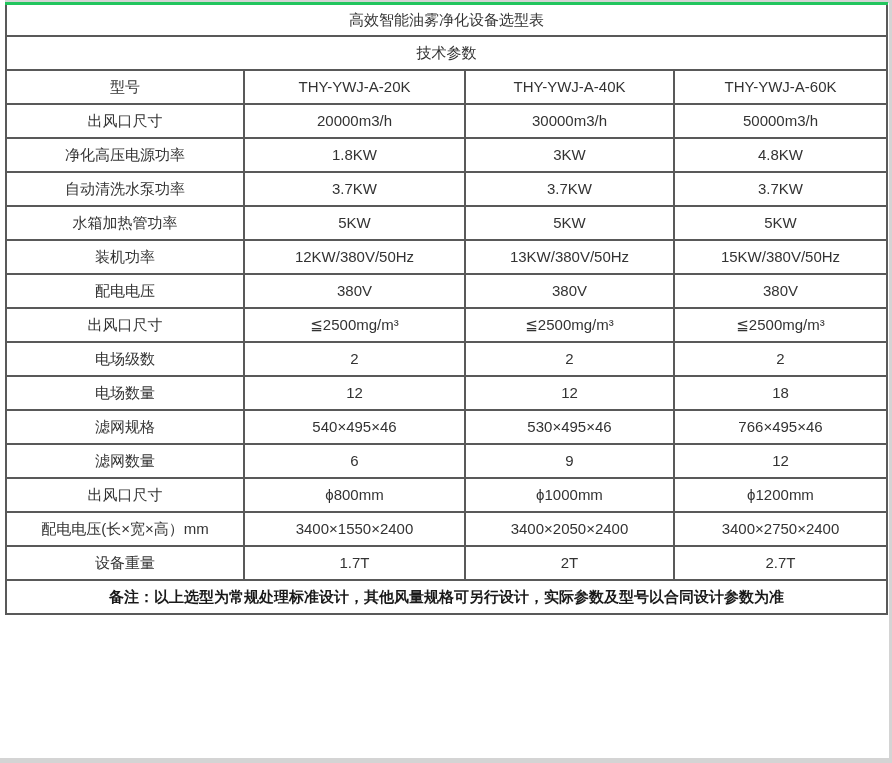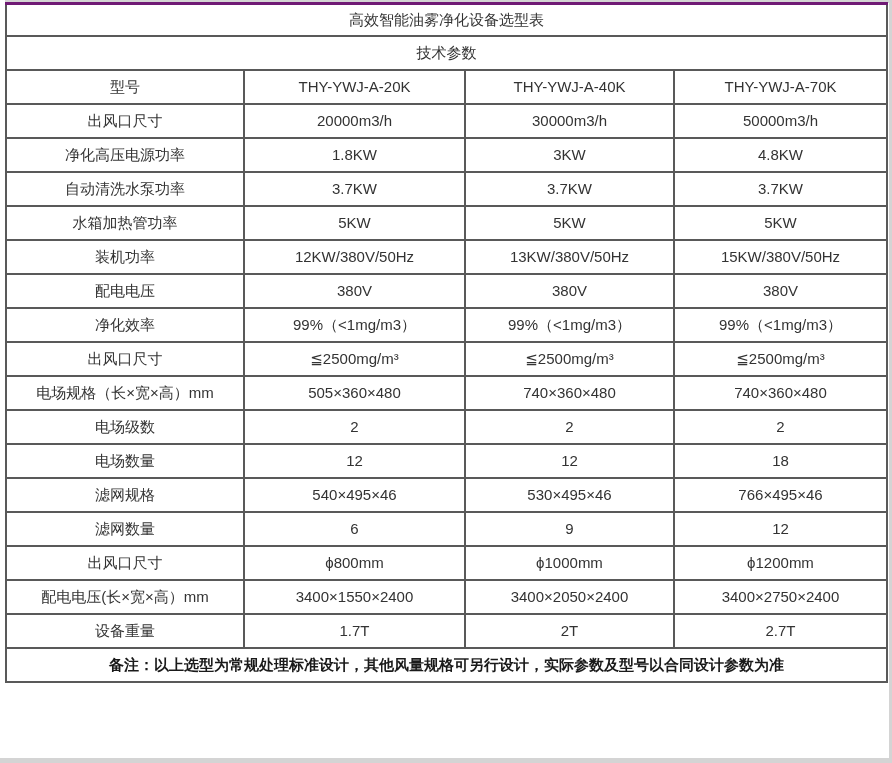--- a/index.html
+++ b/index.html
@@ -31,21 +31,21 @@
     border: 2px solid #595959;
     text-align: center;
     vertical-align: middle;
     font-size: 15px;
     line-height: 1.2;
     height: 32px;
     padding: 0 4px;
     overflow: hidden;
     white-space: nowrap;
   }
-  tr.title-row td { border-top: 3px solid #701a75; height: 30px; }
+  tr.title-row td { border-top: 3px solid #22c55e; height: 30px; }
   tr.note-row td { font-weight: bold; color: #1a1a1a; }
 </style>
 </head>
 <body>
 
 <div class="page">
   <div class="edge-strip edge-top"></div>
   <div class="edge-strip edge-right"></div>
   <div class="edge-strip edge-bottom"></div>
 
@@ -61,21 +61,21 @@
         <td colspan="4">高效智能油雾净化设备选型表</td>
       </tr>
       <tr>
         <td colspan="4">技术参数</td>
       </tr>
 
       <tr>
         <td>型号</td>
         <td>THY-YWJ-A-20K</td>
         <td>THY-YWJ-A-40K</td>
-        <td>THY-YWJ-A-70K</td>
+        <td>THY-YWJ-A-60K</td>
       </tr>
       <tr>
         <td>出风口尺寸</td>
         <td>20000m3/h</td>
         <td>30000m3/h</td>
         <td>50000m3/h</td>
       </tr>
       <tr>
         <td>净化高压电源功率</td>
         <td>1.8KW</td>
@@ -100,36 +100,24 @@
         <td>13KW/380V/50Hz</td>
         <td>15KW/380V/50Hz</td>
       </tr>
       <tr>
         <td>配电电压</td>
         <td>380V</td>
         <td>380V</td>
         <td>380V</td>
       </tr>
       <tr>
-        <td>净化效率</td>
-        <td>99%（&lt;1mg/m3）</td>
-        <td>99%（&lt;1mg/m3）</td>
-        <td>99%（&lt;1mg/m3）</td>
-      </tr>
-      <tr>
         <td>出风口尺寸</td>
         <td>≦2500mg/m³</td>
         <td>≦2500mg/m³</td>
         <td>≦2500mg/m³</td>
-      </tr>
-      <tr>
-        <td>电场规格（长×宽×高）mm</td>
-        <td>505×360×480</td>
-        <td>740×360×480</td>
-        <td>740×360×480</td>
       </tr>
       <tr>
         <td>电场级数</td>
         <td>2</td>
         <td>2</td>
         <td>2</td>
       </tr>
       <tr>
         <td>电场数量</td>
         <td>12</td>

